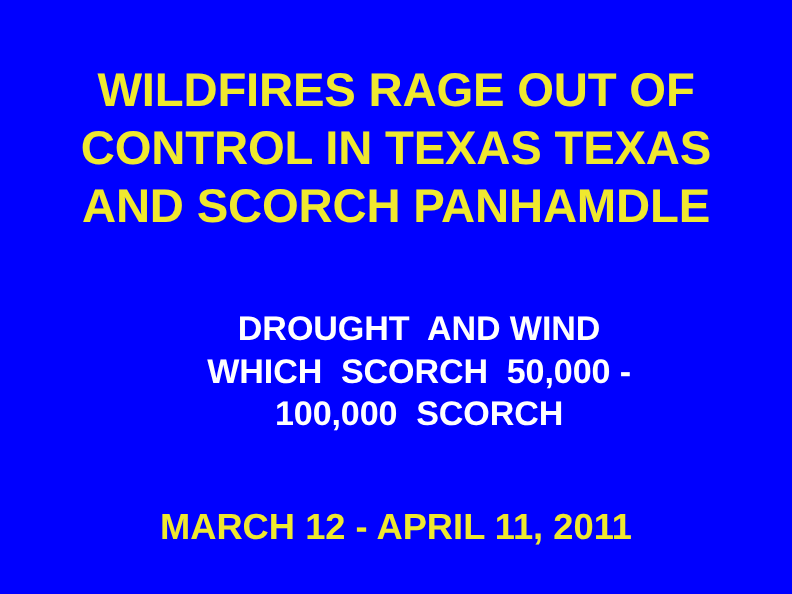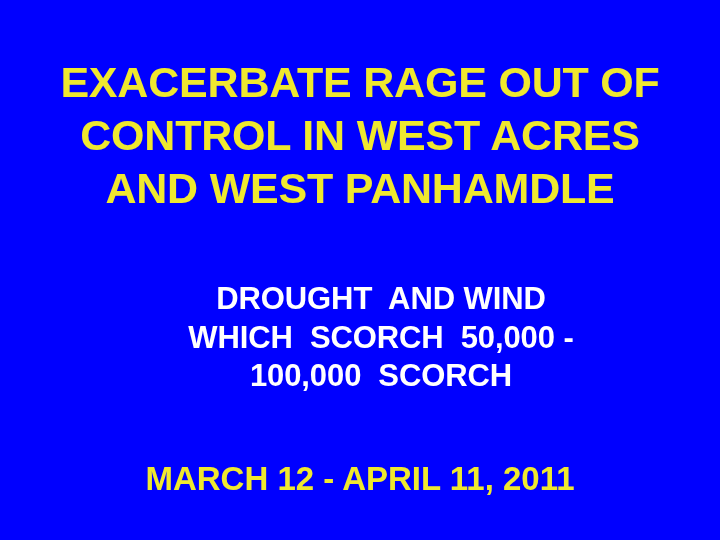--- a/index.html
+++ b/index.html
@@ -72,23 +72,23 @@
     letter-spacing: 0px;
     white-space: pre;
   }
 </style>
 </head>
 <body>
 
 <div id="slide">
 
   <div id="title-block">
-    <span class="title-line">EXACERBATE RAGE OUT OF</span>
-    <span class="title-line">CONTROL IN WEST ACRES</span>
-    <span class="title-line">AND WEST PANHAMDLE</span>
+    <span class="title-line">WILDFIRES RAGE OUT OF</span>
+    <span class="title-line">CONTROL IN TEXAS TEXAS</span>
+    <span class="title-line">AND SCORCH PANHAMDLE</span>
   </div>
 
   <div id="body-block">
     <span class="body-line">DROUGHT  AND WIND</span>
     <span class="body-line">WHICH  SCORCH  50,000 -</span>
     <span class="body-line">100,000  SCORCH</span>
   </div>
 
   <div id="date-block">
     <span class="date-line">MARCH 12 - APRIL 11, 2011</span>

